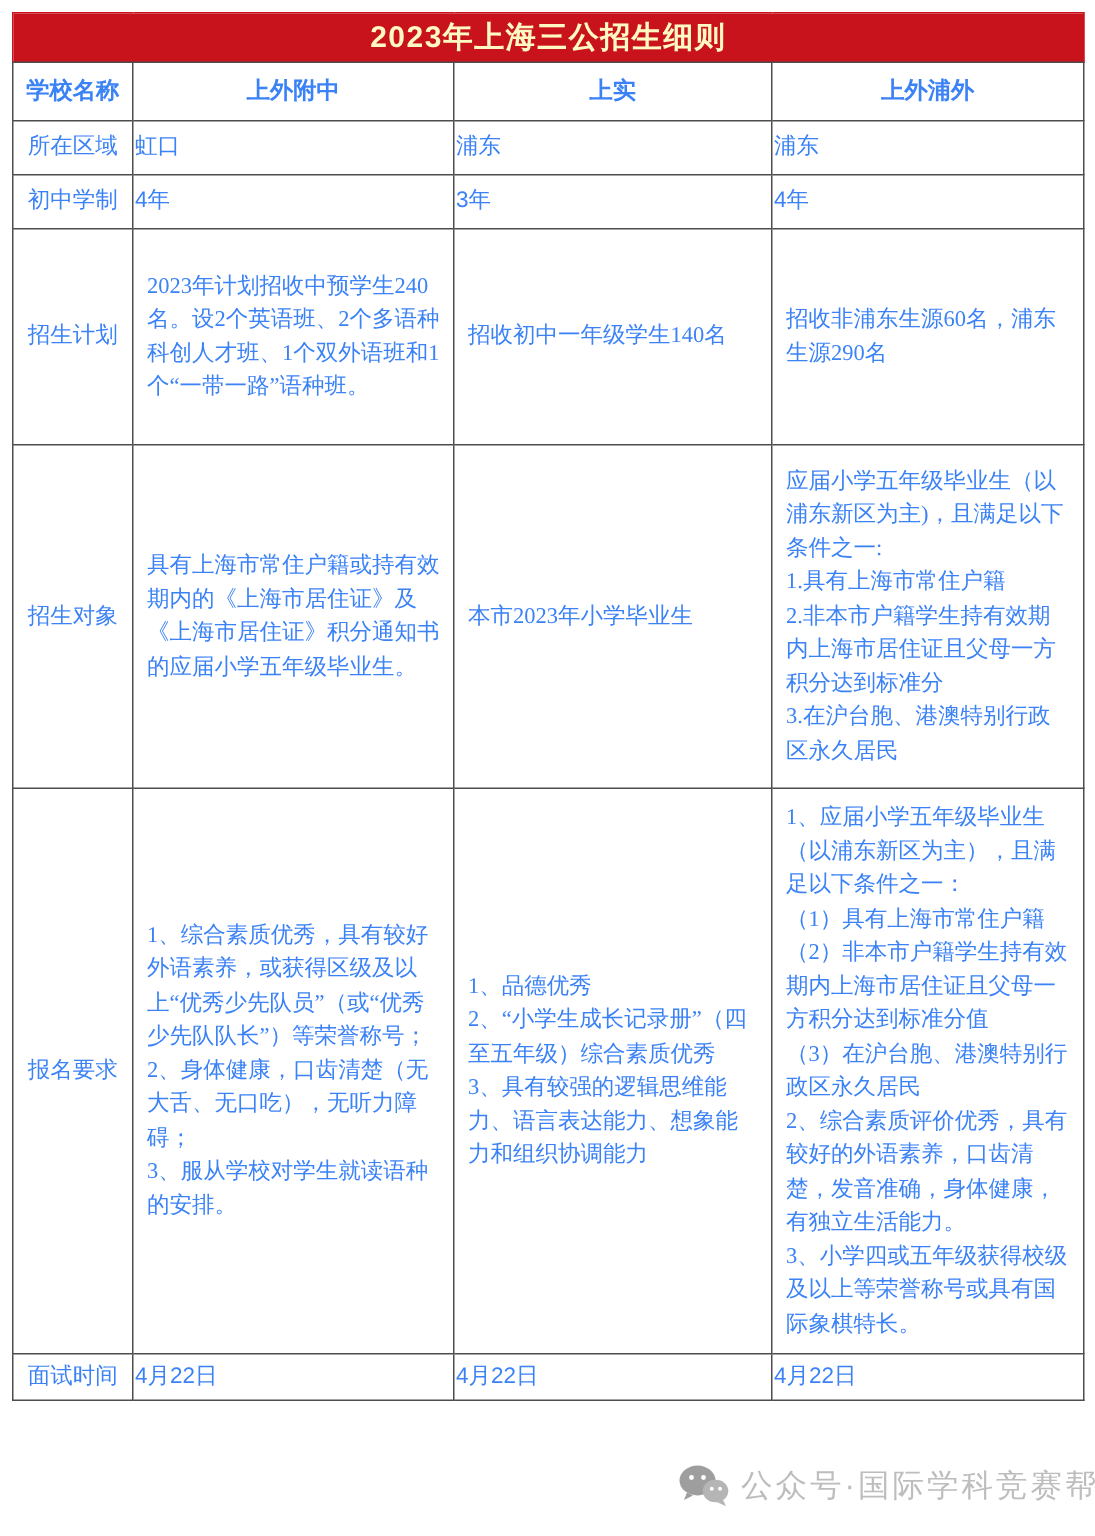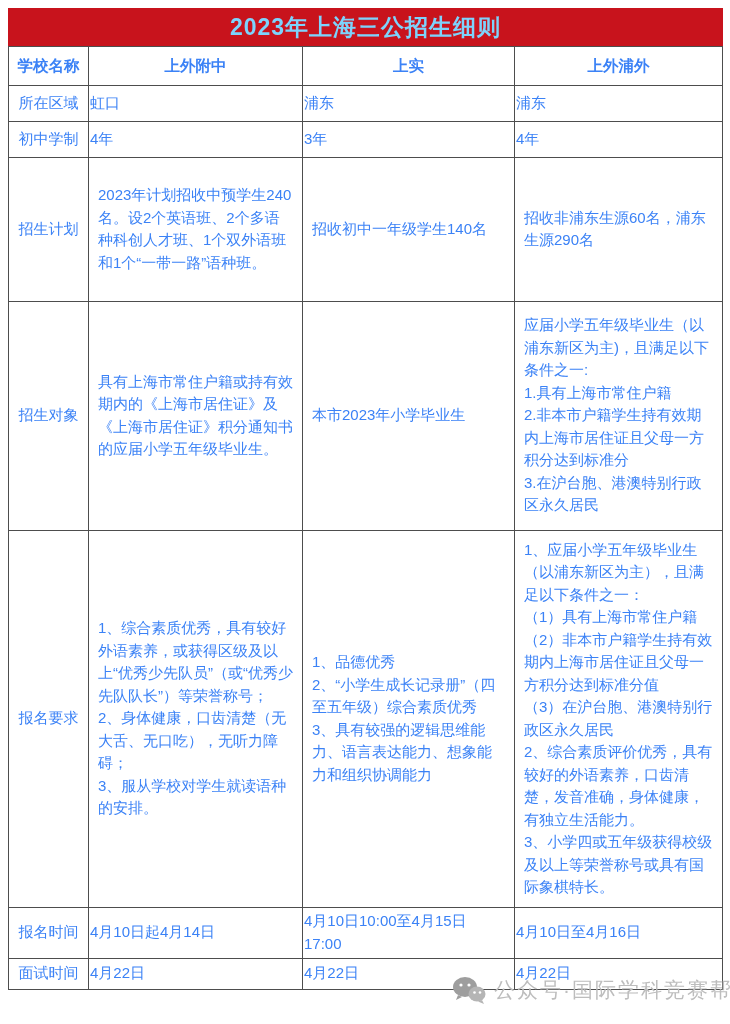--- a/index.html
+++ b/index.html
@@ -1,24 +1,24 @@
 <!DOCTYPE html>
 <html><head>
 <meta charset="utf-8">
 <style>
   html,body{margin:0;padding:0;background:#ffffff;width:730px;height:1024px;overflow:hidden;}
   body{font-family:"Liberation Sans","DejaVu Sans",sans-serif;color:#1f1f1f;position:relative;}
   .table-wrap{position:absolute;left:8px;top:8px;}
   table{border-collapse:collapse;table-layout:fixed;width:714px;background:#fff;}
   td{border:1px solid #4d4d4d;vertical-align:middle;font-size:15px;line-height:1.5;color:#3b82f6;box-sizing:border-box;}
-  td.title-cell{background:#c8131c;color:#7dd3fc;font-weight:bold;font-size:23px;text-align:center;height:29px;border-color:#c8131c;border-bottom-color:#4d4d4d;letter-spacing:1px;}
+  td.title-cell{background:#c8131c;color:#fef9c3;font-weight:bold;font-size:20px;text-align:center;height:29px;border-color:#c8131c;border-bottom-color:#4d4d4d;letter-spacing:1px;}
   td.head{font-weight:bold;font-size:15.5px;text-align:center;height:39px;}
   td.label{text-align:center;}
   td.center{}
-  td.longtext{text-align:left;padding:6px 9px;white-space:pre-line;}
+  td.longtext{text-align:left;padding:6px 9px;white-space:pre-line;font-family:Liberation Serif, serif;}
   td.pre{white-space:pre-line;}
   .r-short{height:36px;padding-left:40px;}
   .r-plan{height:144px;}
   .r-target{height:229px;}
   .r-req{height:377px;}
   .r-signup{height:51px;}
   .r-interview{height:31px;padding-left:20px;}
   .watermark{position:absolute;left:452px;top:976px;display:flex;align-items:center;gap:8px;pointer-events:none;}
   .wm-text{color:#bdbdbd;font-size:21px;letter-spacing:2px;white-space:nowrap;}
   .wm-icon{width:34px;height:28px;position:relative;display:inline-block;}
@@ -79,27 +79,20 @@
       <td class="longtext">1、品德优秀
 2、“小学生成长记录册”（四至五年级）综合素质优秀
 3、具有较强的逻辑思维能力、语言表达能力、想象能力和组织协调能力</td>
       <td class="longtext">1、应届小学五年级毕业生（以浦东新区为主），且满足以下条件之一：
 （1）具有上海市常住户籍
 （2）非本市户籍学生持有效期内上海市居住证且父母一方积分达到标准分值
 （3）在沪台胞、港澳特别行政区永久居民
 2、综合素质评价优秀，具有较好的外语素养，口齿清楚，发音准确，身体健康，有独立生活能力。
 3、小学四或五年级获得校级及以上等荣誉称号或具有国际象棋特长。</td>
     </tr>
-    <tr class="r-signup">
-      <td class="label">报名时间</td>
-      <td class="center pre">4月10日起4月14日</td>
-      <td class="center pre">4月10日10:00至4月15日
-17:00</td>
-      <td class="center pre">4月10日至4月16日</td>
-    </tr>
     <tr class="r-interview">
       <td class="label">面试时间</td>
       <td class="center">4月22日</td>
       <td class="center">4月22日</td>
       <td class="center">4月22日</td>
     </tr>
   </tbody>
     </table>
 </div>
 

